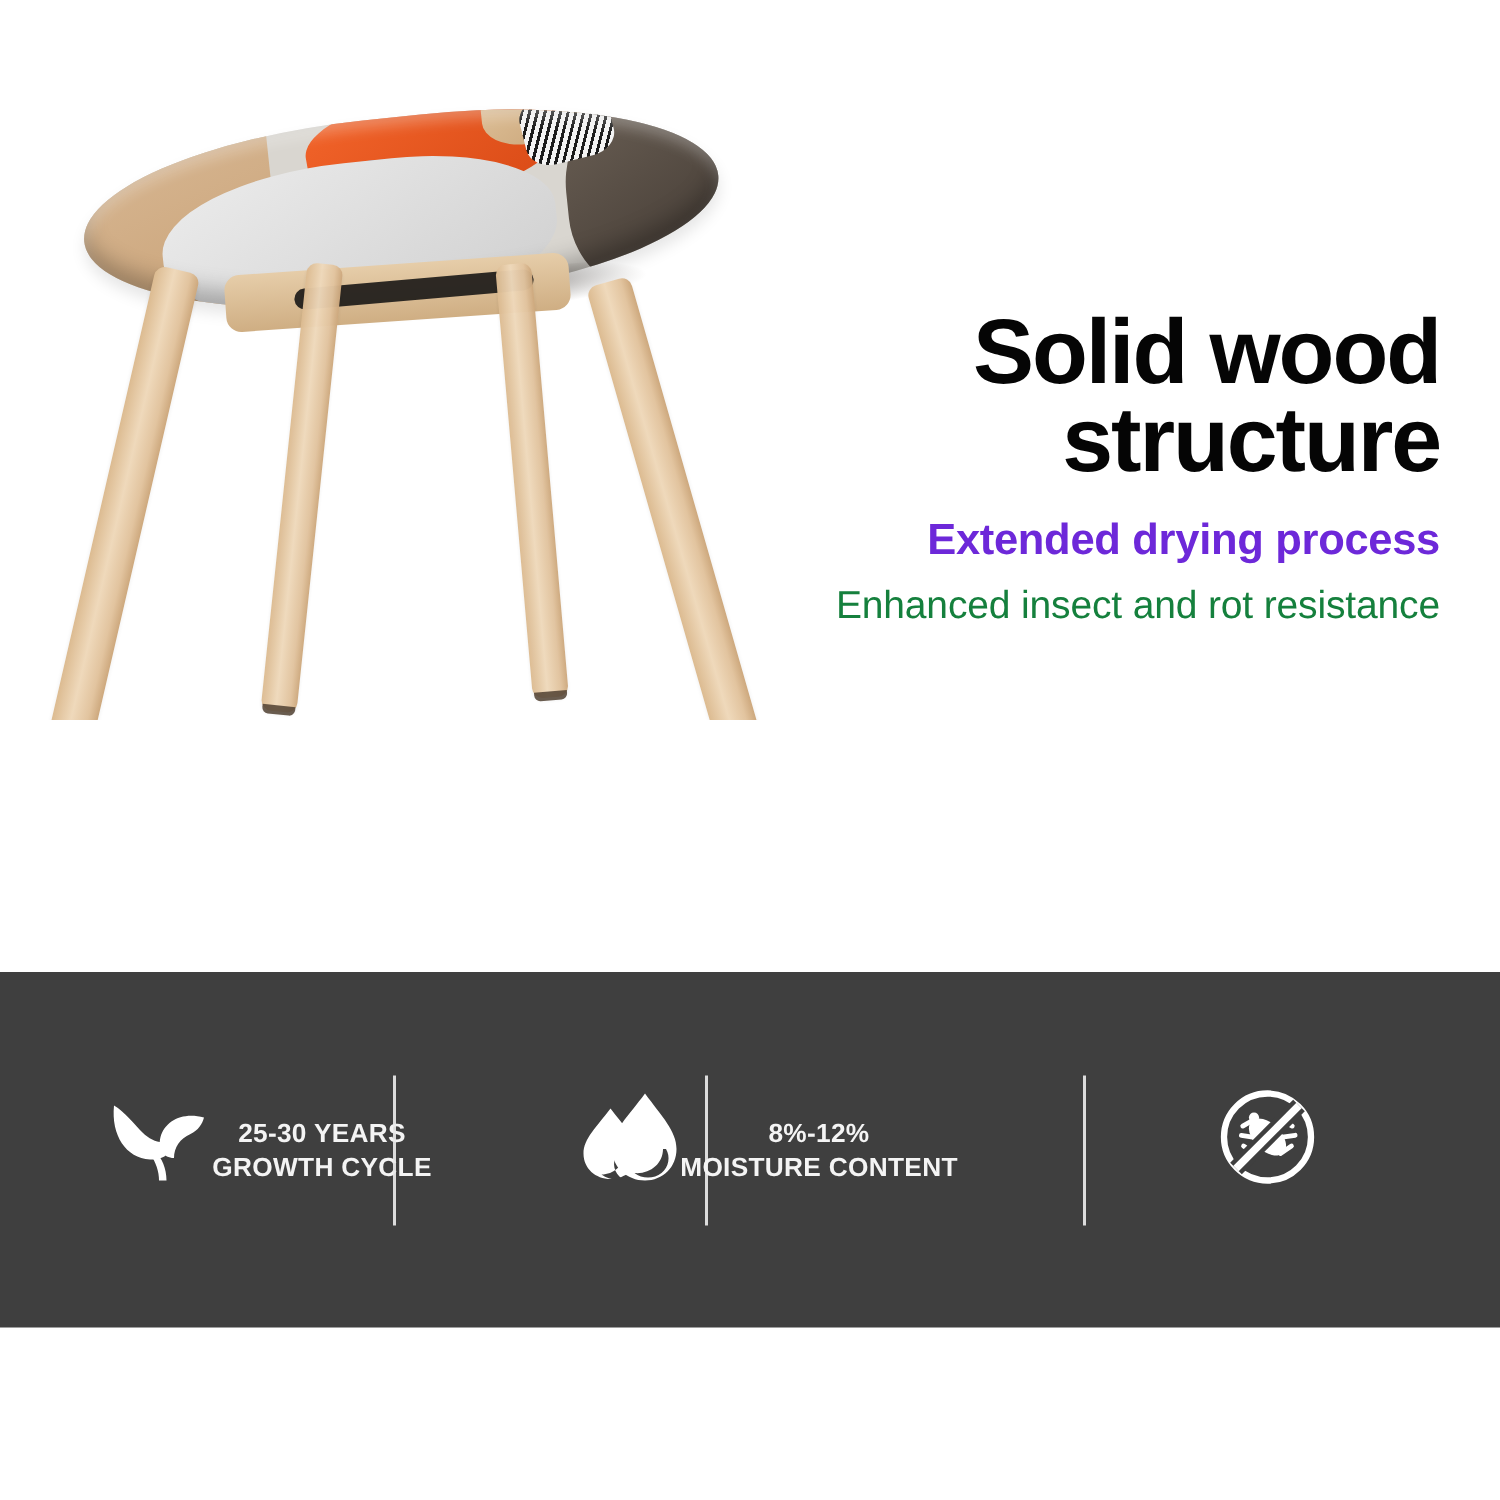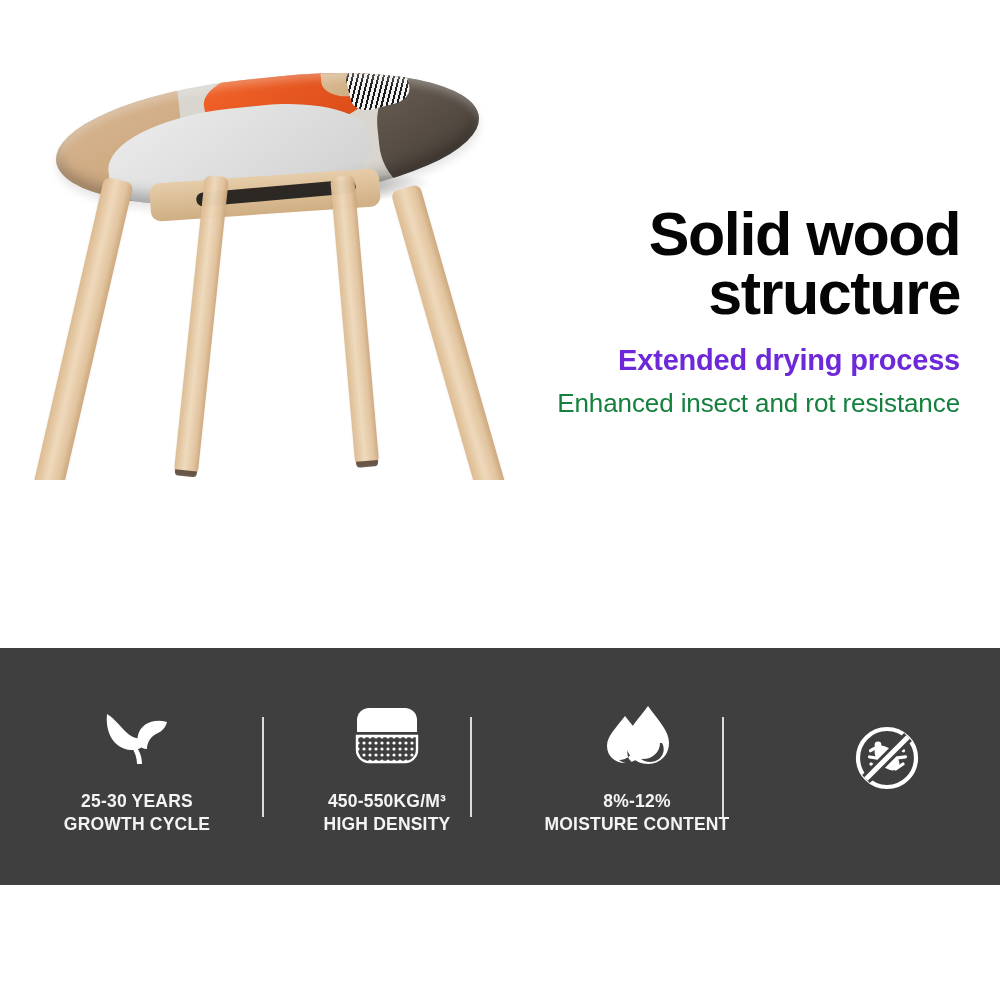--- a/index.html
+++ b/index.html
@@ -74,21 +74,21 @@
   }
 
   
   #features{
     position:absolute;left:0;top:648px;width:1000px;height:237px;
     background:#3f3f3f;
     display:flex;align-items:center;
   }
   .feat{
     flex:1 1 0;height:100%;
-    display:flex;flex-direction:column;align-items:center;justify-content:center;
+    display:flex;flex-direction:row;align-items:center;justify-content:center;
     position:relative;
     margin-left:24px;
   }
   .feat-icon{height:74px;display:flex;align-items:center;justify-content:center;margin-bottom:18px;}
   .feat-label{
     color:#f4f4f4;font-size:17.5px;font-weight:bold;text-align:center;
     line-height:1.28;letter-spacing:.2px;
   }
   .feat-label .l2{display:block;}
   .divider{
@@ -147,38 +147,20 @@
       </svg>
     </div>
     <div class="feat-label">
       <span>25-30 YEARS</span>
       <span class="l2">GROWTH CYCLE</span>
     </div>
   </div>
 
   <div class="divider d1"></div>
 
-  <div class="feat">
-    <div class="feat-icon">
-      <svg width="64" height="62" viewBox="0 0 64 62" aria-hidden="true">
-        <defs>
-          <pattern id="dots" width="6" height="6" patternUnits="userSpaceOnUse">
-            <circle cx="3" cy="3" r="1.6" fill="#ffffff"></circle>
-          </pattern>
-        </defs>
-        <path d="M2 16 A12 12 0 0 1 14 4 H50 A12 12 0 0 1 62 16 V28 H2 Z" fill="#ffffff"></path>
-        <path d="M2 32 H62 V46 A12 12 0 0 1 50 58 H14 A12 12 0 0 1 2 46 Z" fill="url(#dots)"></path>
-        <path d="M2 32 H62 V46 A12 12 0 0 1 50 58 H14 A12 12 0 0 1 2 46 Z" fill="none" stroke="#ffffff" stroke-width="2.4"></path>
-      </svg>
-    </div>
-    <div class="feat-label">
-      <span>450-550KG/M³</span>
-      <span class="l2">HIGH DENSITY</span>
-    </div>
-  </div>
 
   <div class="divider d2"></div>
 
   <div class="feat">
     <div class="feat-icon">
       <svg width="68" height="66" viewBox="0 0 68 66" fill="#ffffff" aria-hidden="true">
         <path d="M22 14 C13 26 4 34 4 44 C4 54 12 61 22 61 C32 61 40 54 40 44 C40 34 31 26 22 14 Z"></path>
         <path d="M31 44 C31 52 24 58 16 58 C20 61 25 62 30 61 C24 57 23 50 26 45 Z" fill="#3f3f3f"></path>
         <path d="M45 4 C34 19 23 29 23 41 C23 53 33 62 45 62 C57 62 66 53 66 41 C66 29 56 19 45 4 Z"></path>
         <path d="M57 41 C57 51 48 58 38 57 C43 61 51 61 56 57 C61 53 62 46 59 41 Z" fill="#3f3f3f"></path>

